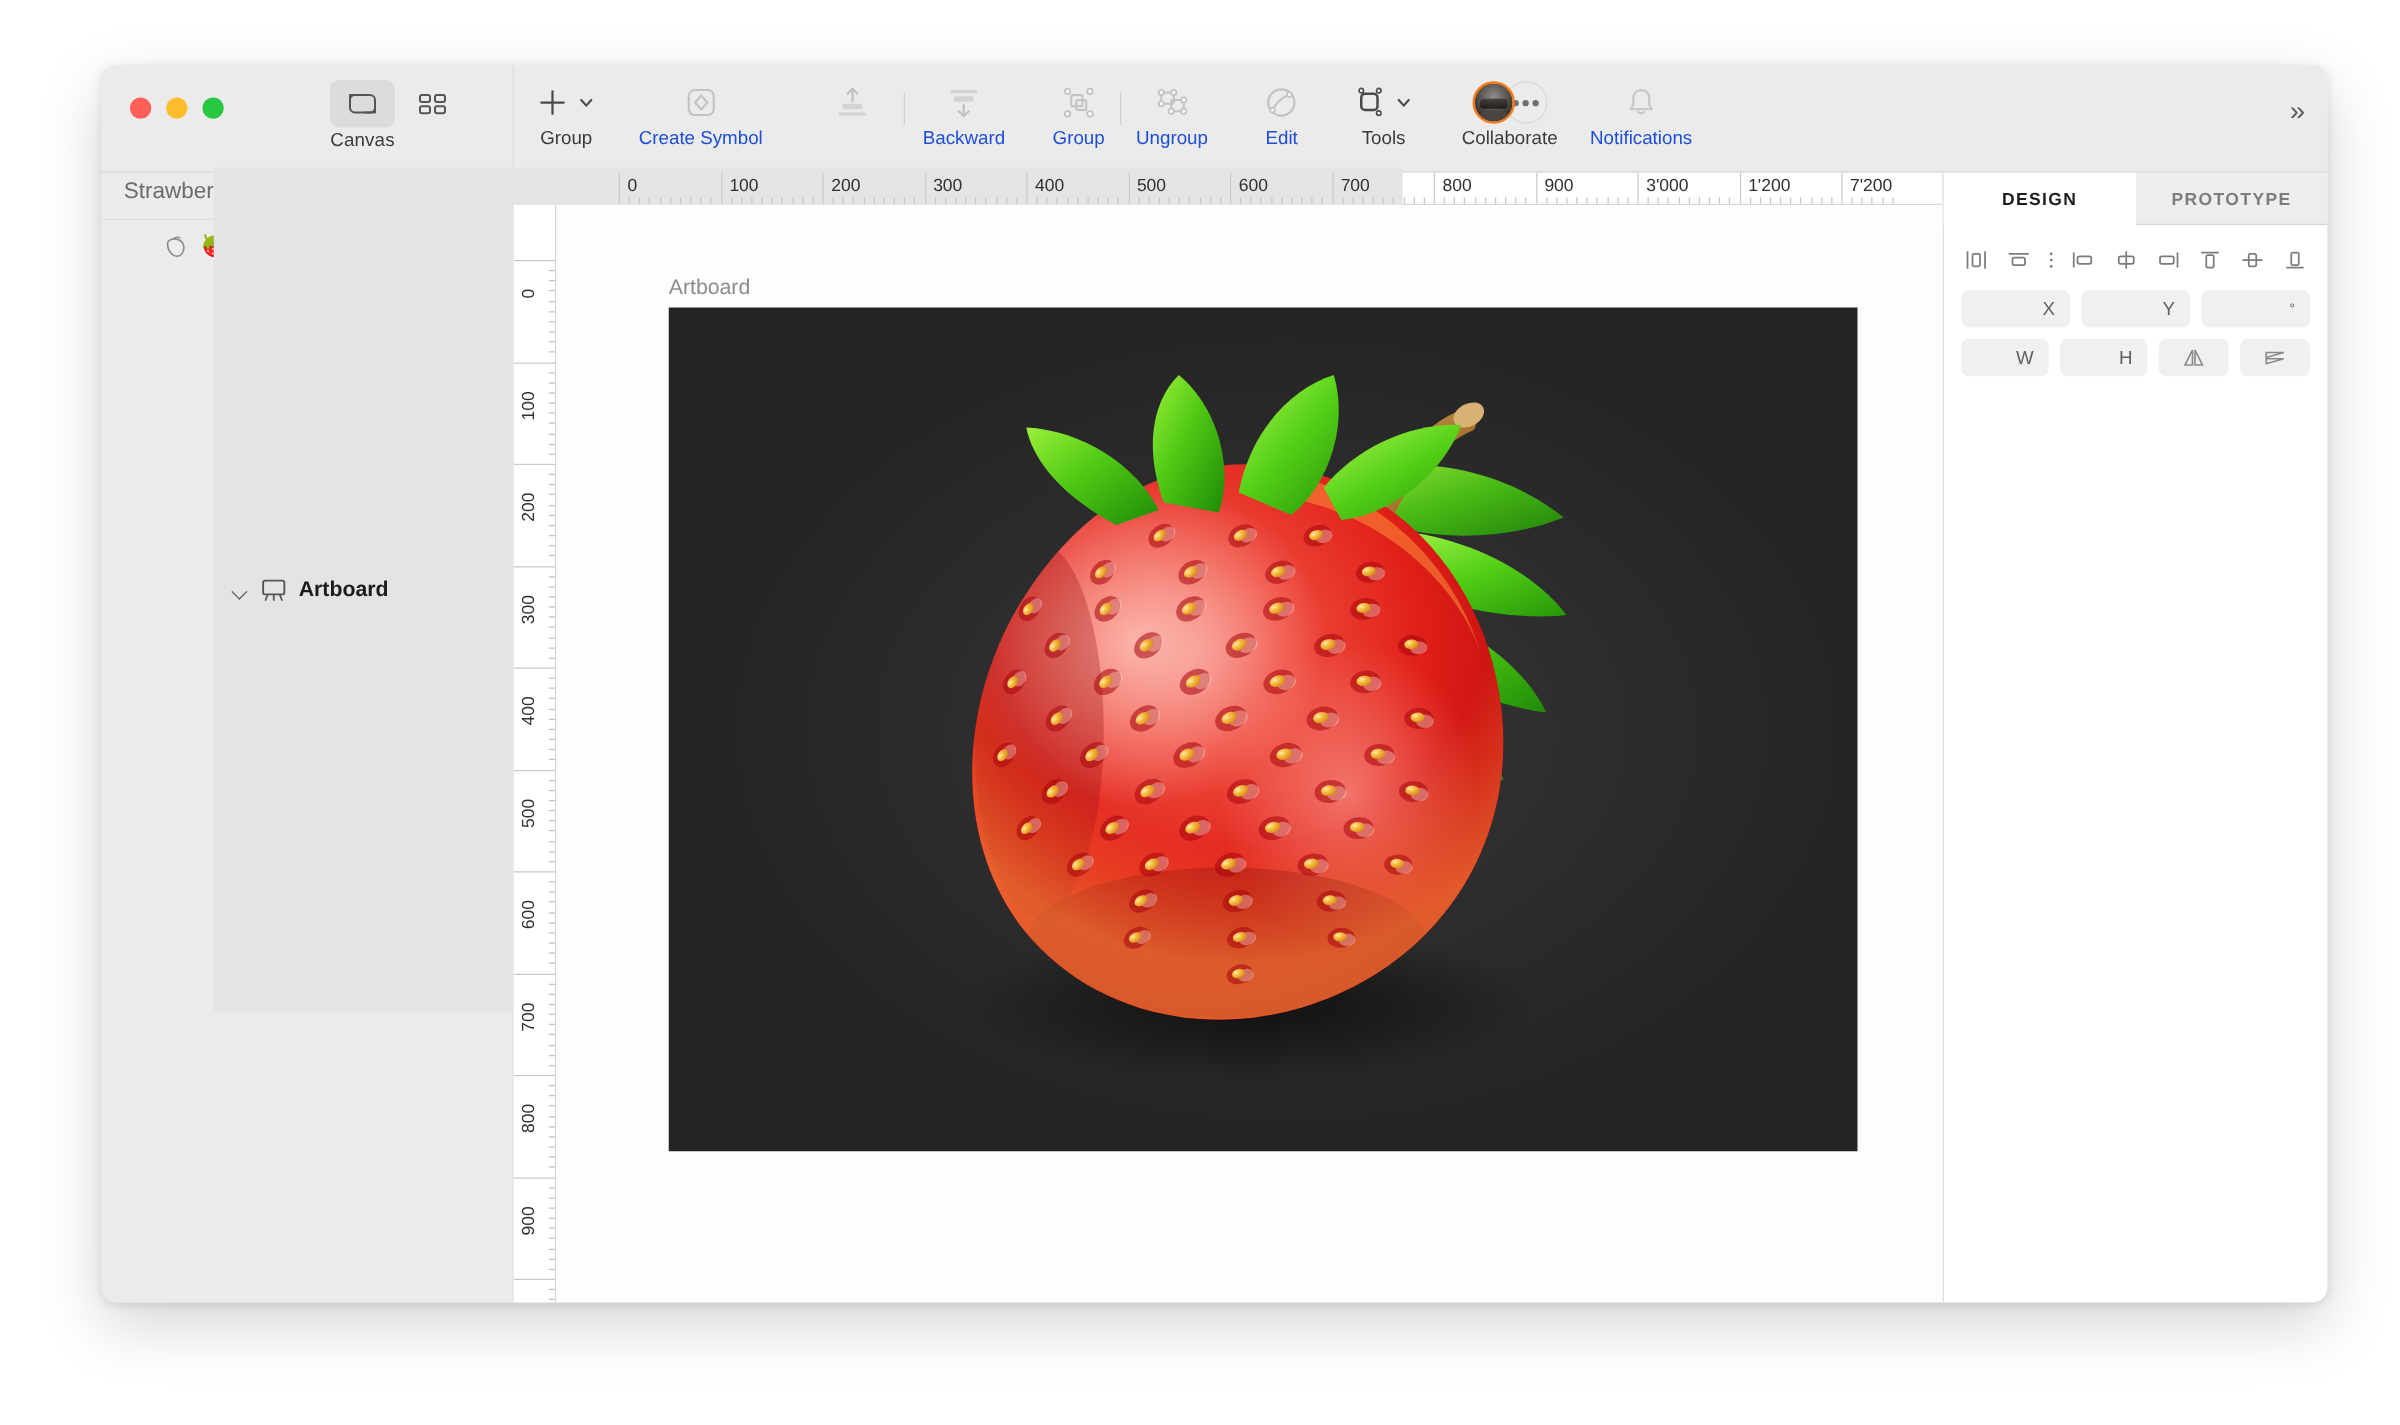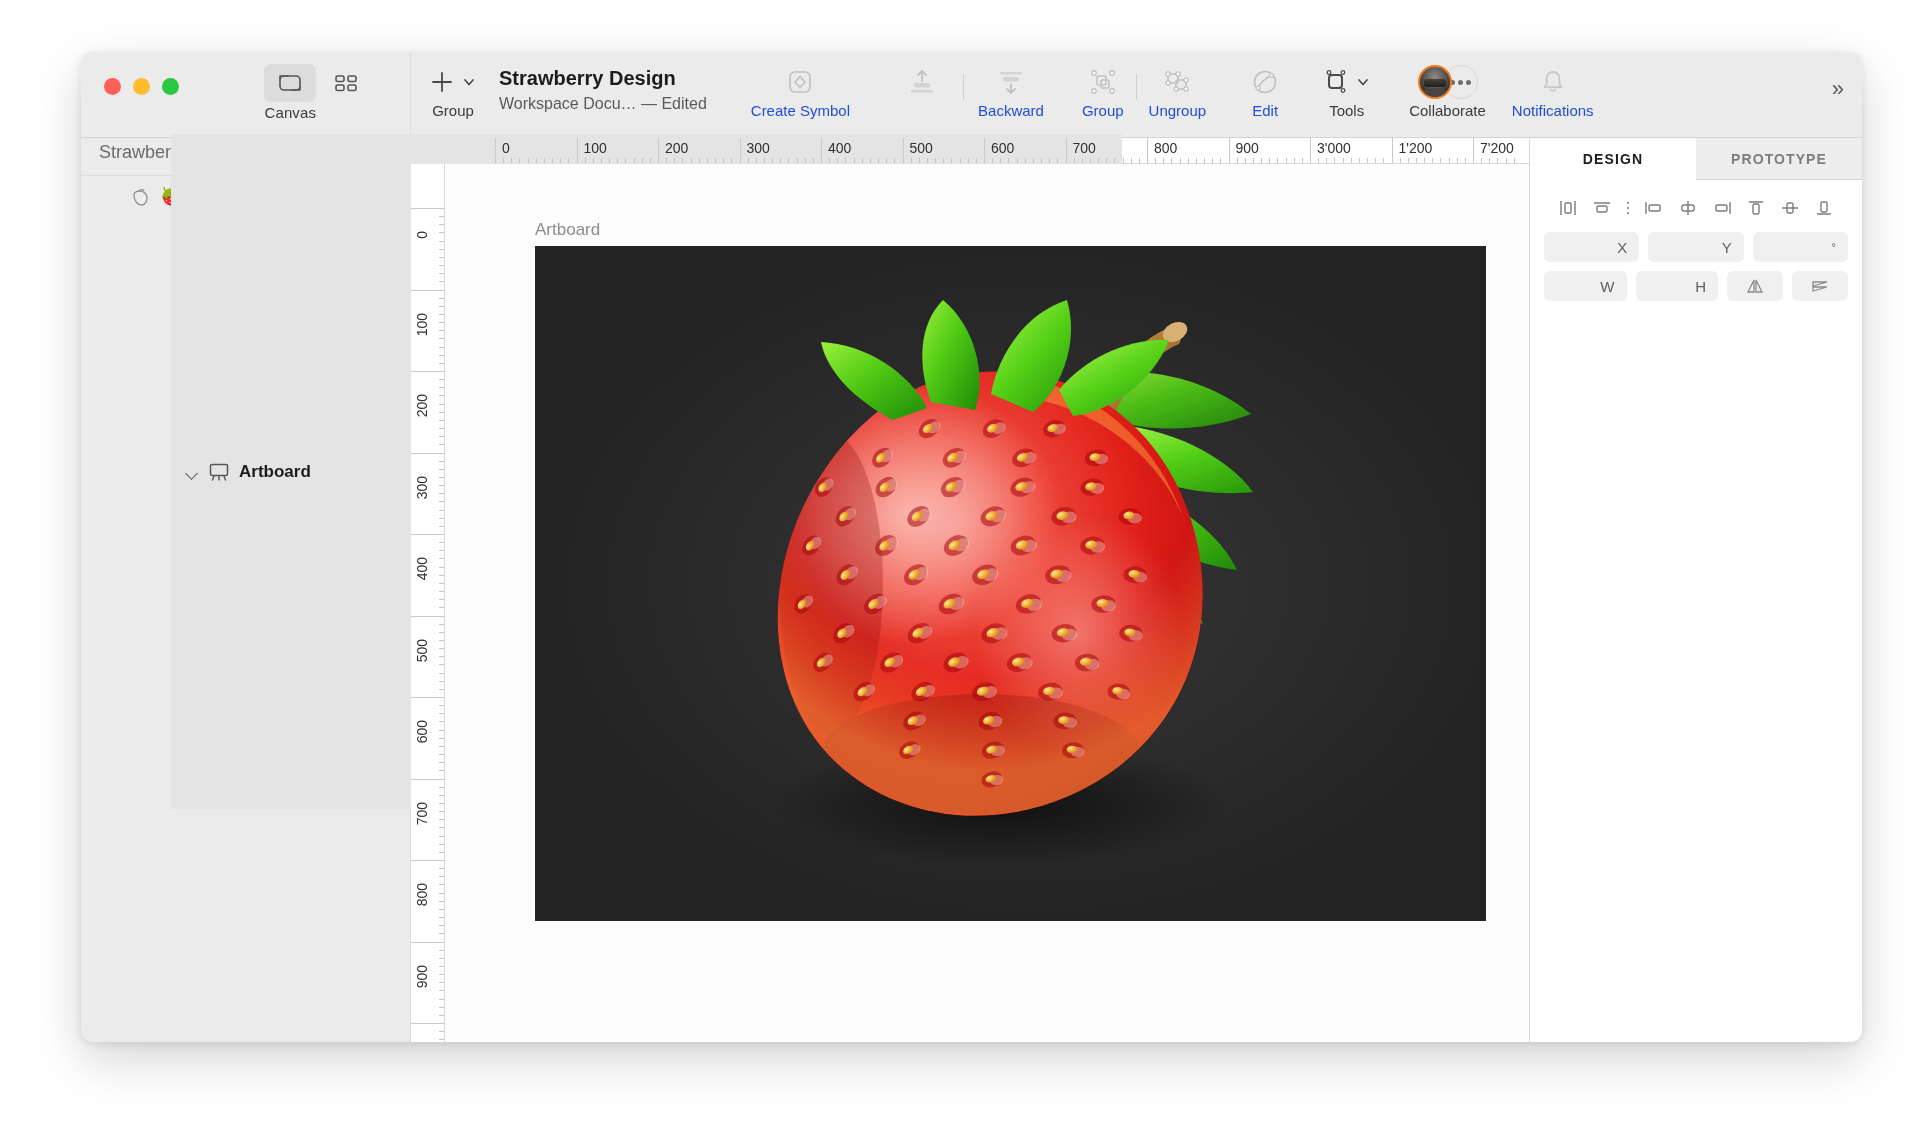--- a/index.html
+++ b/index.html
@@ -53,21 +53,21 @@
     display: flex; align-items: flex-start; gap: 4px;
   }
   .vm-btn {
     width: 52px; height: 38px;
     display: flex; align-items: center; justify-content: center;
     border-radius: 7px;
   }
   .vm-btn.active { background: #dcdcdc; }
   .vm-label {
     position: absolute; left: 183px; top: 52px;
-    width: 52px; text-align: right;
+    width: 52px; text-align: center;
     font-size: 15px; color: #3b3b3b; letter-spacing: .1px;
   }
 
   .tb-main {
     flex: 1;
     display: flex;
     align-items: flex-start;
     position: relative;
     background: #ebebeb;
   }
@@ -234,21 +234,21 @@
     overflow: hidden;
   }
   .artboard .vignette {
     position:absolute; inset:0;
     background: radial-gradient(ellipse 70% 70% at 52% 50%, rgba(70,70,70,.55) 0%, rgba(36,36,36,0) 70%);
   }
   .strawberry { position: absolute; left: 50%; top: 50%; transform: translate(-50%,-50%); }
 
   
   .inspector {
-    width: 333px; flex: none; background: #fff;
+    width: 308px; flex: none; background: #fff;
     border-left: 1px solid #d6d6d6;
     display: flex; flex-direction: column;
   }
   .insp-tabs { display: flex; height: 42px; flex: none; }
   .insp-tab {
     flex: 1; display: flex; align-items: center; justify-content: center;
     font-size: 14px; font-weight: bold; letter-spacing: 1.1px;
     color: #7d7d7d; background: #ededed;
     border-bottom: 1px solid #d6d6d6;
   }
@@ -306,24 +306,20 @@
           <svg width="26" height="26" viewBox="0 0 26 26">
             <path d="M13 4 V22 M4 13 H22" stroke="#4a4a4a" stroke-width="1.8" stroke-linecap="round"></path>
           </svg>
           <svg width="16" height="16" viewBox="0 0 16 16" style="margin-left:6px">
             <path d="M4 6 L8 10.5 L12 6" fill="none" stroke="#4a4a4a" stroke-width="1.7" stroke-linecap="round" stroke-linejoin="round"></path>
           </svg>
         </div>
         <div class="lb">Group</div>
       </div>
 
-      <div class="doc-title-block">
-        <div class="doc-title">Strawberry Design</div>
-        <div class="doc-sub">Workspace Docu…  — Edited</div>
-      </div>
 
       <div class="tbitem" style="margin-left:34px;">
         <div class="ic">
           <svg width="30" height="30" viewBox="0 0 30 30">
             <rect x="5" y="5" width="20" height="20" rx="5" fill="none" stroke="#c2c2c2" stroke-width="1.7"></rect>
             <path d="M15 9.5 L20 15 L15 20.5 L10 15 Z" fill="none" stroke="#c2c2c2" stroke-width="1.7" stroke-linejoin="round"></path>
           </svg>
         </div>
         <div class="lb">Create Symbol</div>
       </div>

